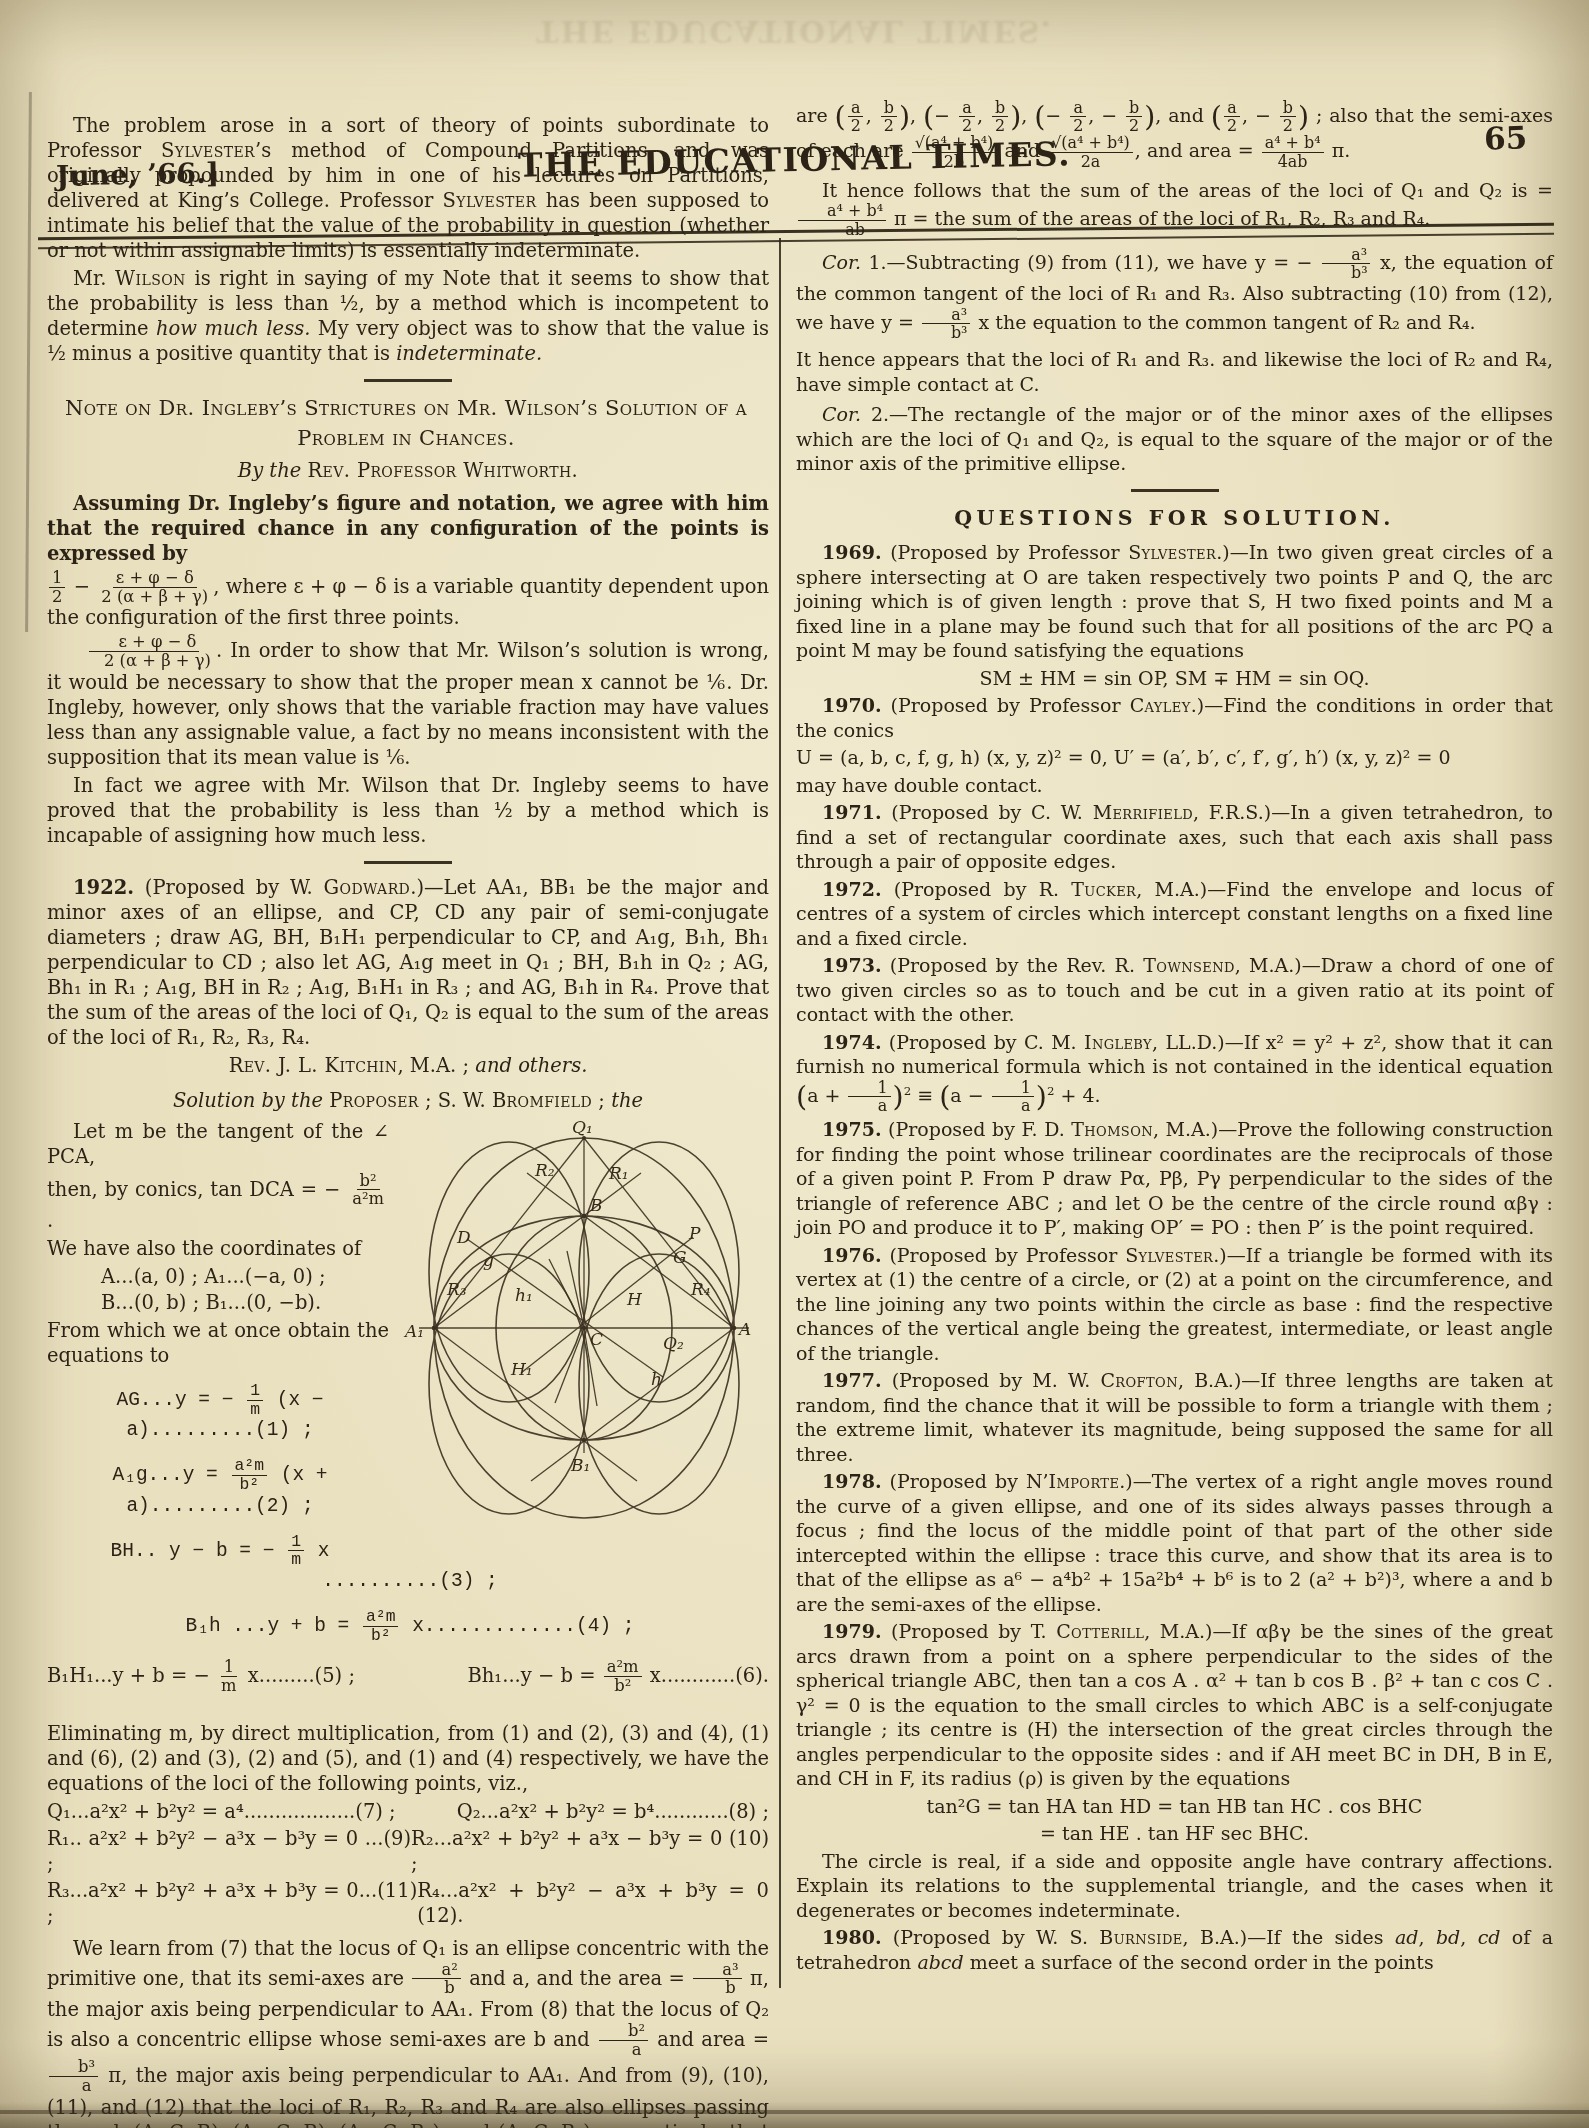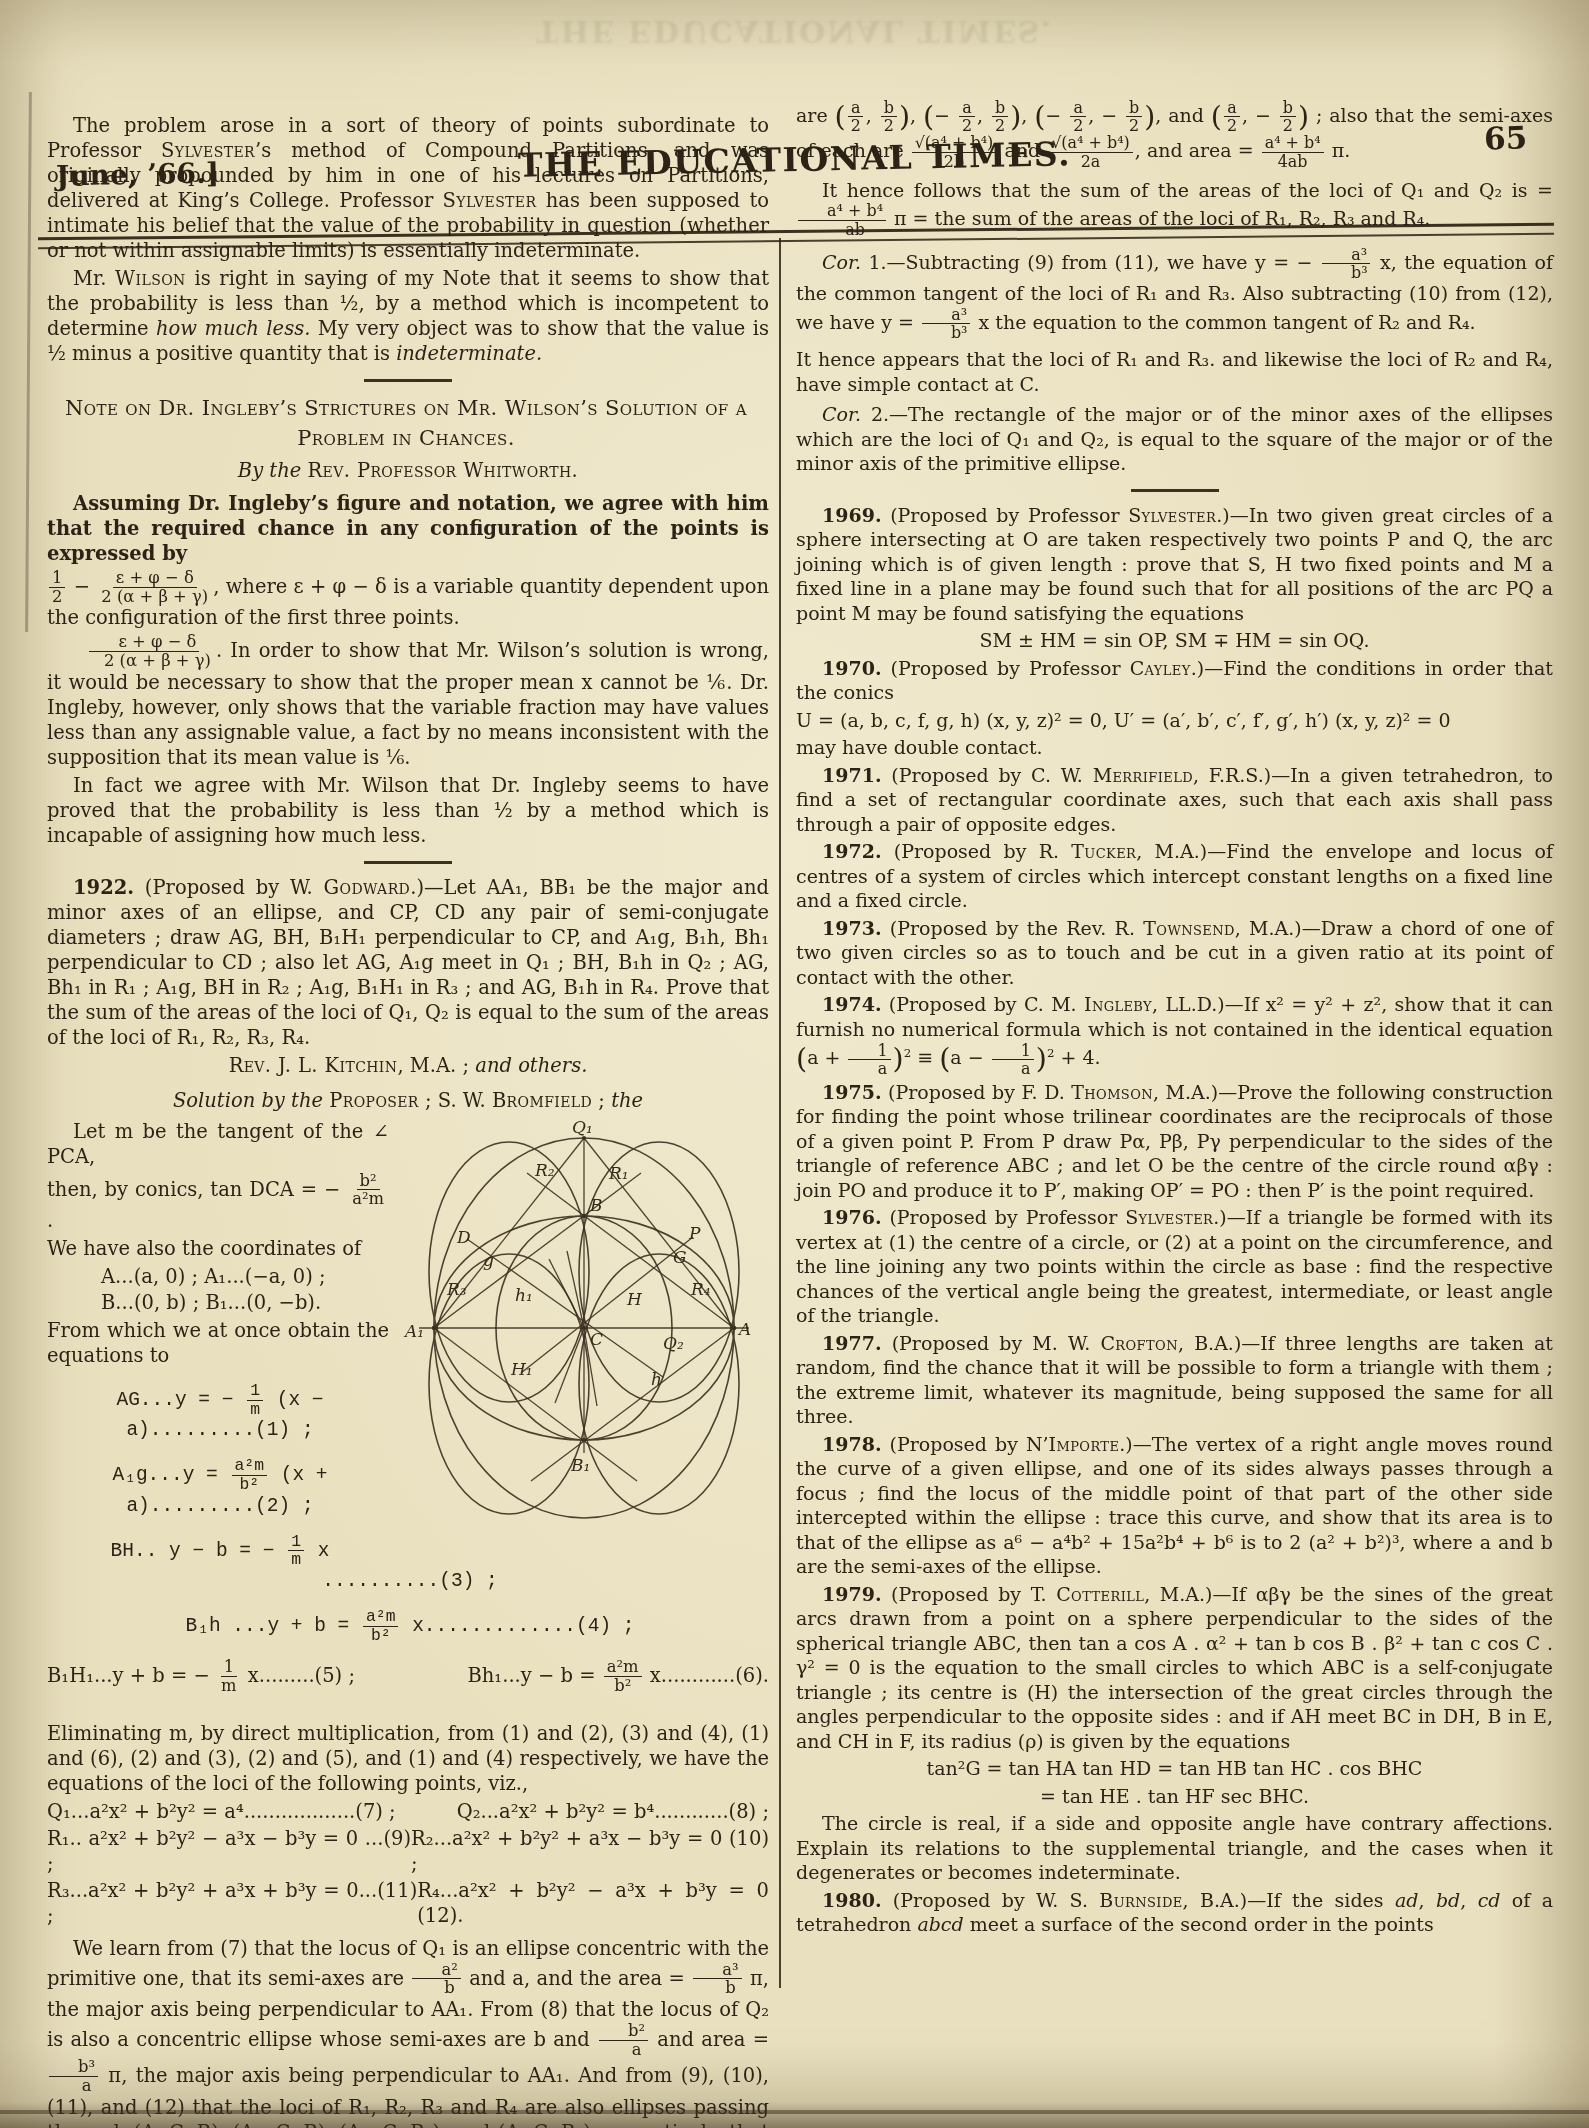--- a/index.html
+++ b/index.html
@@ -281,20 +281,21 @@
           <span class="fd">b³</span>
         </span><span> x, the equation of the common tangent of the loci of R₁ and R₃.  Also subtracting (10) from (12), we have y = </span><span class="frac">
           <span class="fn">a³</span>
           <span class="fd">b³</span>
         </span><span> x the equation to the common tangent of R₂ and R₄.</span></div>
     <div class="p noind" style="margin-top:6px;"><span>It hence appears that the loci of R₁ and R₃. and likewise the loci of R₂ and R₄, have simple contact at C.</span></div>
     <div class="p" style="margin-top:6px;"><span class="it">Cor.</span><span> 2.—The rectangle of the major or of the minor axes of the ellipses which are the loci of Q₁ and Q₂, is equal to the square of the major or of the minor axis of the primitive ellipse.</span></div>
 
     <div class="shortrule"></div>
 
+    <div class="qhead">QUESTIONS  FOR  SOLUTION.</div>
 
     <div class="p"><span class="b">1969.</span><span>  (Proposed by Professor </span><span class="sc">Sylvester</span><span>.)—In two given great circles of a sphere intersecting at O are taken respectively two points P and Q, the arc joining which is of given length : prove that S, H two fixed points and M a fixed line in a plane may be found such that for all positions of the arc PQ a point M may be found satisfying the equations</span></div>
     <div class="eqc"><span>SM ± HM = sin OP,  SM ∓ HM = sin OQ.</span></div>
 
     <div class="p"><span class="b">1970.</span><span>  (Proposed by Professor </span><span class="sc">Cayley</span><span>.)—Find the conditions in order that the conics</span></div>
     <div class="eqc" style="text-align:left;"><span>U = (a, b, c, f, g, h) (x, y, z)² = 0,   U′ = (a′, b′, c′, f′, g′, h′) (x, y, z)² = 0</span></div>
     <div class="p noind"><span>may have double contact.</span></div>
 
     <div class="p"><span class="b">1971.</span><span>  (Proposed by C. W. </span><span class="sc">Merrifield</span><span>, F.R.S.)—In a given tetrahedron, to find a set of rectangular coordinate axes, such that each axis shall pass through a pair of opposite edges.</span></div>
     <div class="p"><span class="b">1972.</span><span>  (Proposed by R. </span><span class="sc">Tucker</span><span>, M.A.)—Find the envelope and locus of centres of a system of circles which intercept constant lengths on a fixed line and a fixed circle.</span></div>

